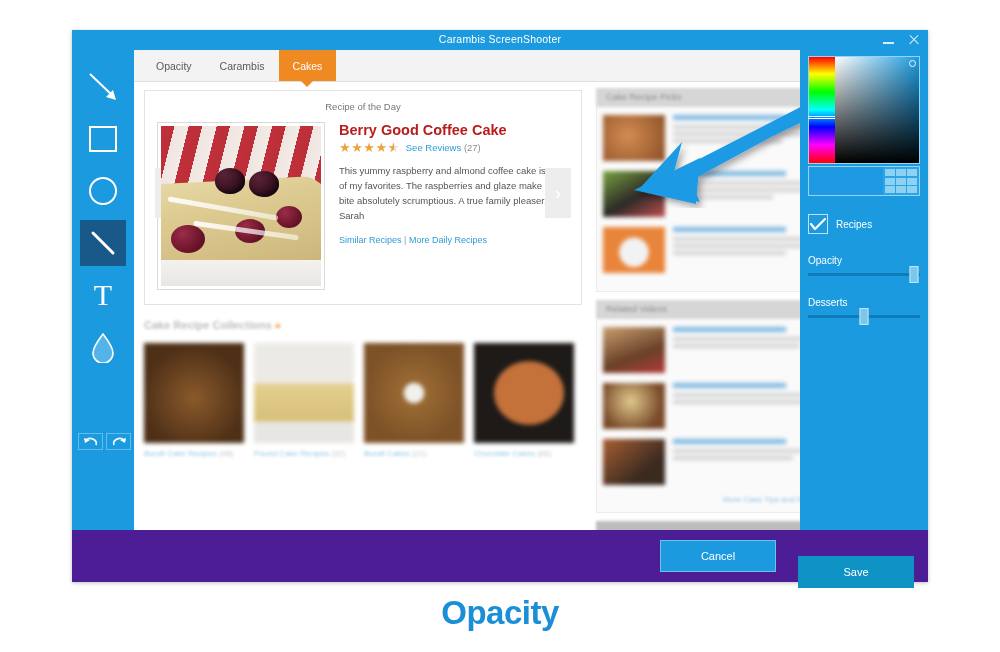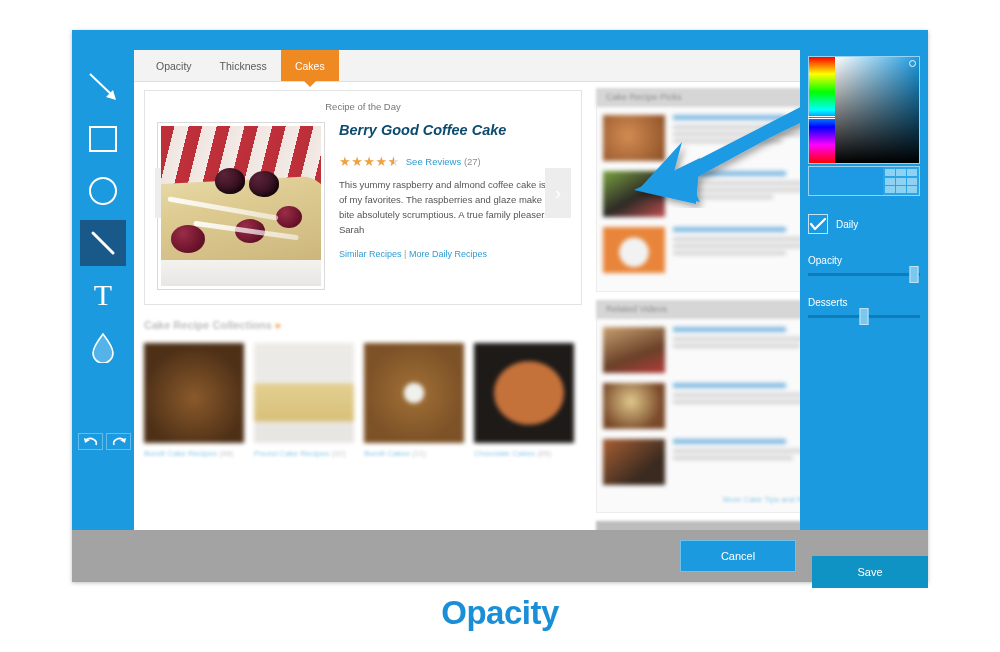--- a/index.html
+++ b/index.html
@@ -180,23 +180,22 @@
   .photo-img .raspberry {
     position:absolute; width:30px; height:26px; border-radius:50% 50% 48% 48%;
     background: radial-gradient(circle at 30% 25%, #5a2238, #2e0d1a 75%);
     box-shadow: inset -3px -3px 5px rgba(0,0,0,.5);
   }
 
   #recipe-text { flex: 1; min-width: 0; }
   #recipe-title {
     font-size: 14.5px;
     font-weight: bold;
-    color: #0c4a6e;
-    margin-bottom: 16px;
-    font-style: italic;
+    color: #b91c1c;
+    margin-bottom: 2px;
   }
   #rating-row { display: flex; align-items: center; gap: 6px; margin-bottom: 8px; }
   #stars { color: #efa13c; font-size: 13px; letter-spacing: .5px; position: relative; }
   #stars .half { position: relative; display:inline-block; }
   #stars .half::after {
     content:"★"; position:absolute; left:0; top:0; width:50%; overflow:hidden; color:#efa13c;
   }
   #stars .half { color: #e6ddd2; }
   #reviews-link { font-size: 9.5px; color: #2e9cd4; cursor: pointer; }
   #reviews-count { color: #8d8d8d; }
@@ -333,23 +332,23 @@
     position:absolute; top:-7px; width: 9px; height: 17px;
     background:#7cc7ee; border:1px solid #bfe4f8;
     transform: translateX(-50%);
     cursor: pointer;
   }
 
   
   #action-bar {
     position: absolute; left: 0; right: 0; bottom: 0;
     height: 52px;
-    background: #a3a3a3;
+    background: #4c1d95;
     display:flex; align-items:center; justify-content:flex-end;
-    gap: 16px;
+    padding-right: 14px; gap: 22px;
   }
   .action-btn {
     width: 116px; height: 32px;
     display:flex; align-items:center; justify-content:center;
     font-size: 11px; color:#ffffff; cursor:pointer;
   }
   #cancel-button { border: 1px solid #6ec2ec; background: #1b9ae0; }
   #save-button   { background: #0f93c4; margin-top: 31px; }
 
   
@@ -358,20 +357,27 @@
     text-align: center;
     font-size: 33px; font-weight: bold; color: #1b8ed8;
     letter-spacing: -.5px;
   }
 </style>
 </head>
 <body>
 
 <div id="app-window">
 
+  <div id="title-bar">
+    <div class="title">Carambis ScreenShooter</div>
+    <div class="win-btns">
+      <div class="win-btn min"></div>
+      <div class="win-btn close"></div>
+    </div>
+  </div>
 
   <div id="tool-rail">
 
     <div class="tool-btn">
       <span>
         <svg width="34" height="34" viewBox="0 0 34 34">
           <line x1="4" y1="4" x2="27" y2="26" stroke="#fff" stroke-width="2"></line>
           <polygon points="30,30 20,27 27,20" fill="#fff"></polygon>
         </svg>
       </span>
@@ -435,21 +441,21 @@
         </span>
       </div>
     </div>
   </div>
 
   <div id="canvas-frame">
     <div id="web-page">
 
       <div id="tab-bar">
         <div class="tab">Opacity</div>
-        <div class="tab">Thickness</div>
+        <div class="tab">Carambis</div>
         <div class="tab active">Cakes</div>
       </div>
 
       <div id="page-body">
 
         <div id="page-main">
 
           <div id="hero-card">
             <div id="hero-label">Recipe of the Day</div>
 
@@ -659,21 +665,21 @@
     </div>
 
     <div id="shadow-row">
       <div id="shadow-check">
         <span>
           <svg width="16" height="13" viewBox="0 0 16 13">
             <polyline points="1,6 5,11 15,1" fill="none" stroke="#ffffff" stroke-width="2.2" stroke-linecap="round" stroke-linejoin="round"></polyline>
           </svg>
         </span>
       </div>
-      <div class="opt-label">Daily</div>
+      <div class="opt-label">Recipes</div>
     </div>
 
     <div class="slider-group">
       <span class="opt-label">Opacity</span>
       <div class="slider-track">
         <div class="slider-thumb" style="left:95%"></div>
       </div>
     </div>
 
     <div class="slider-group">

